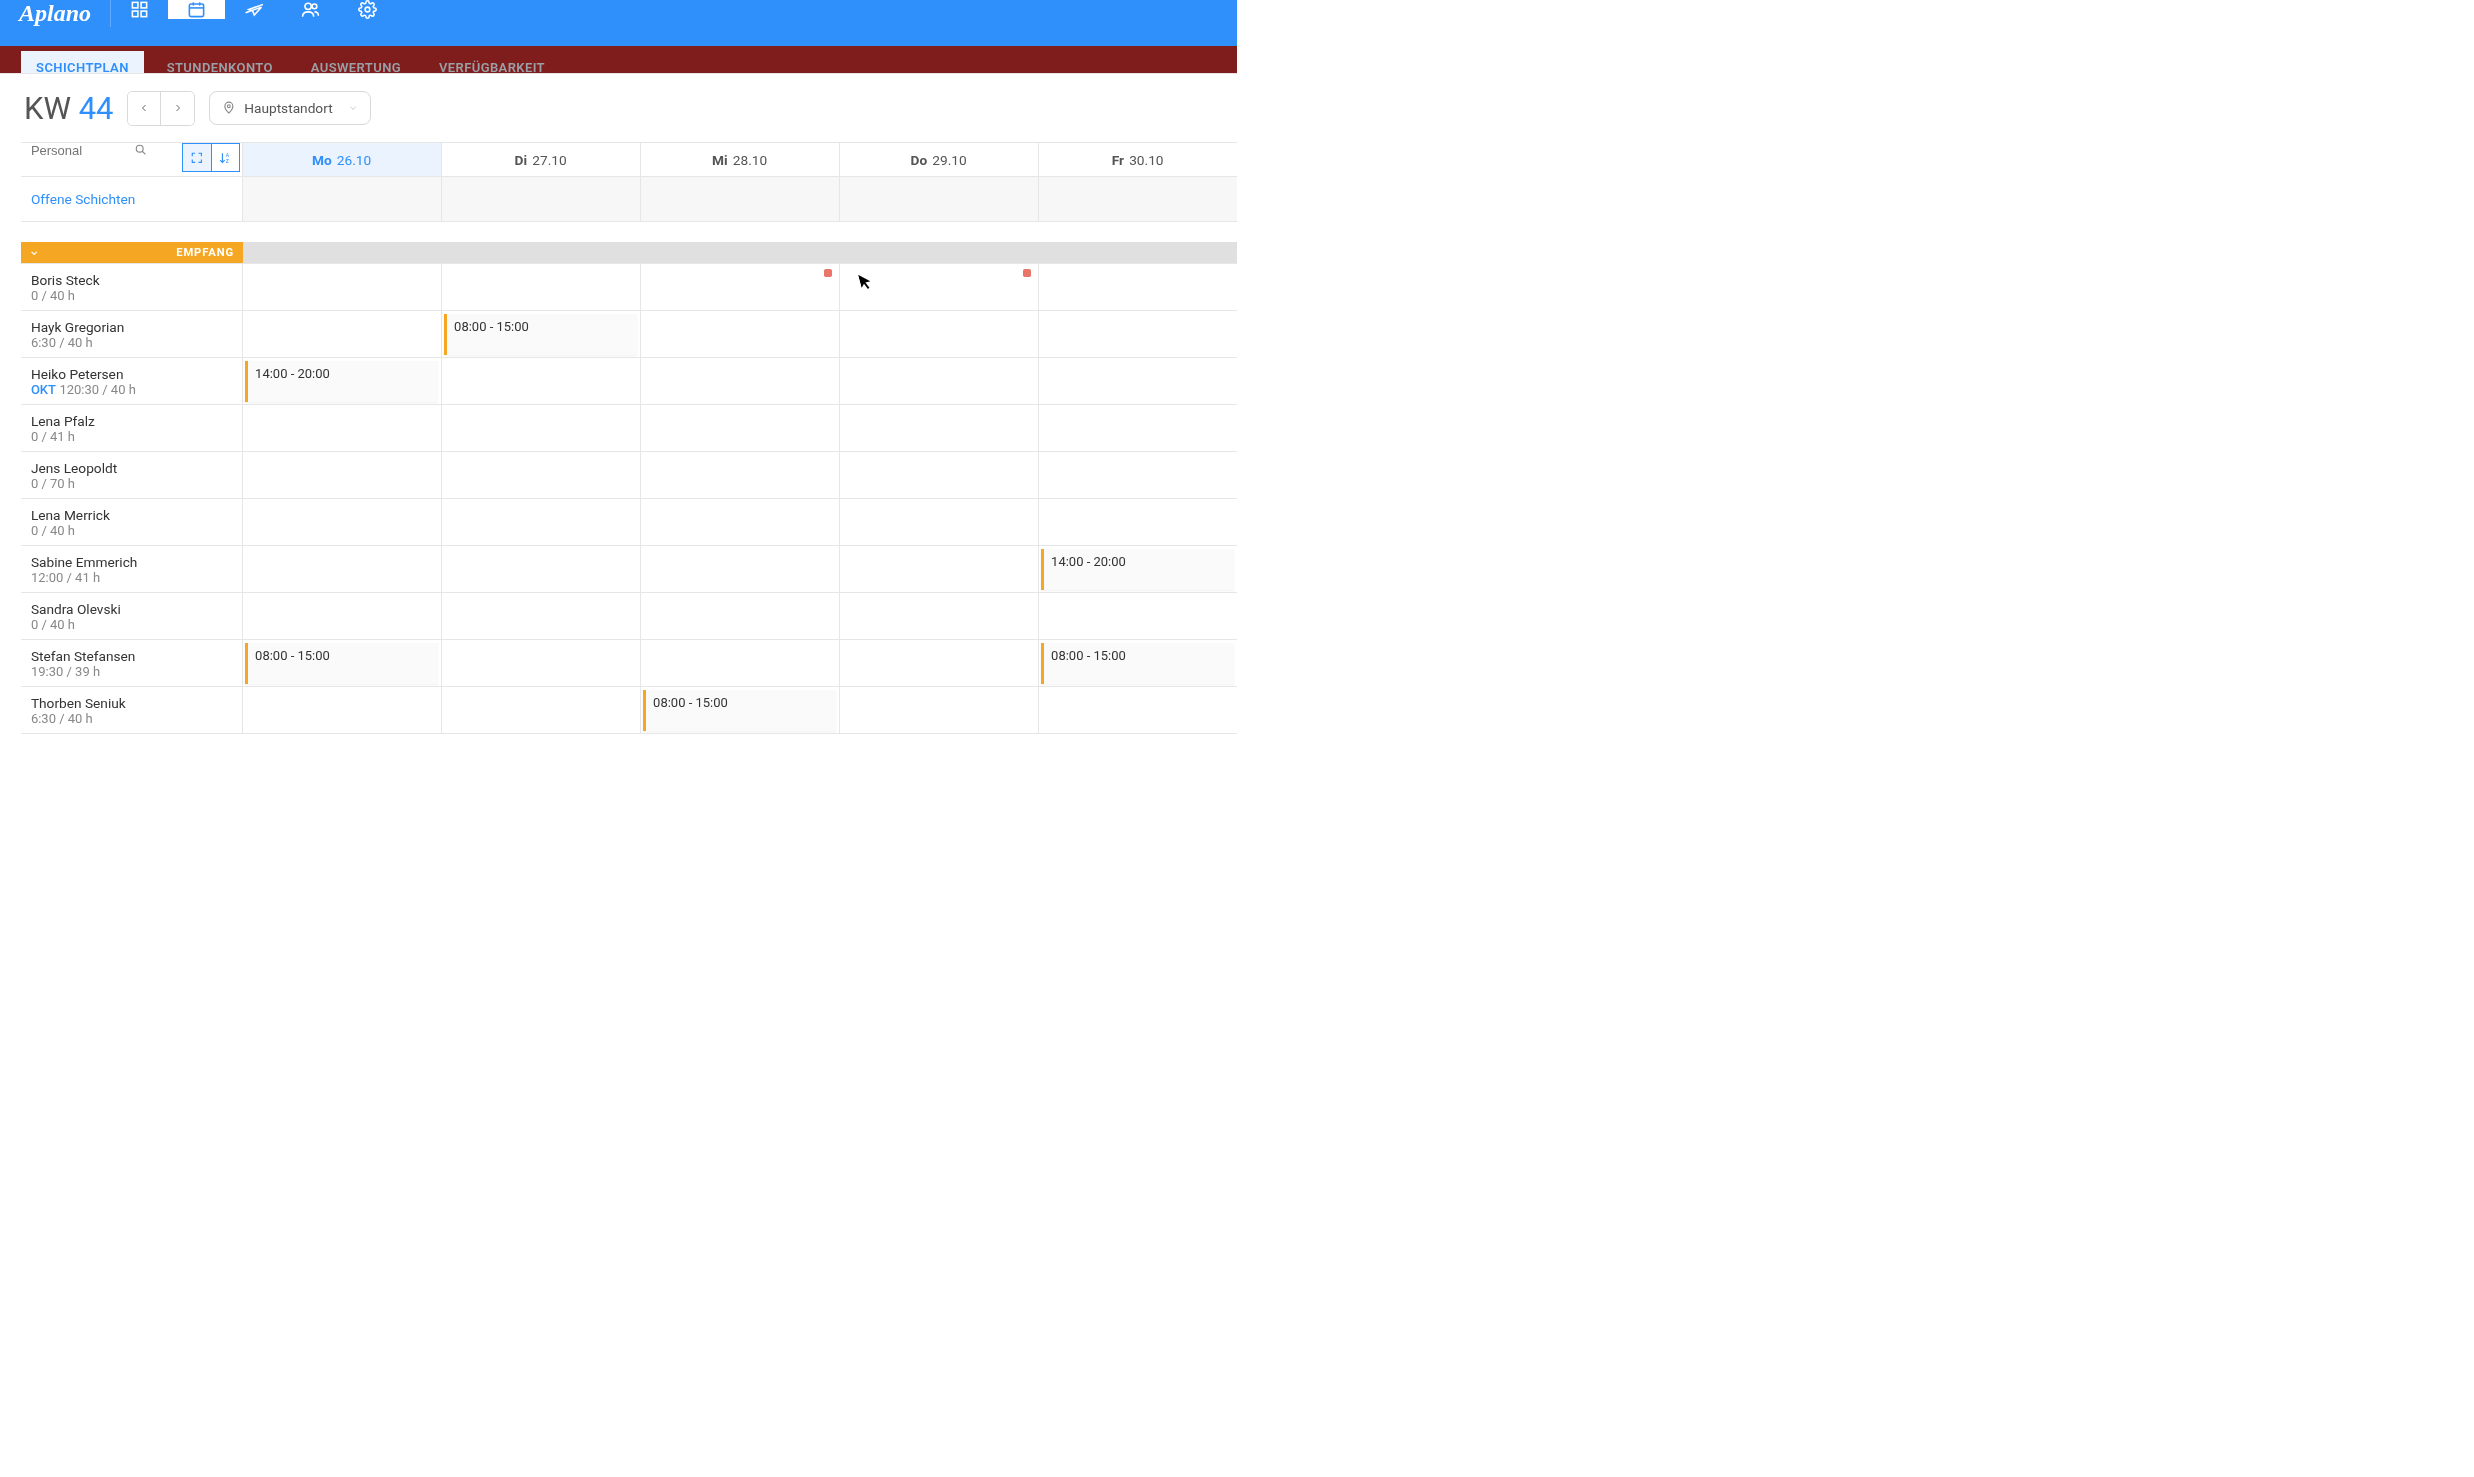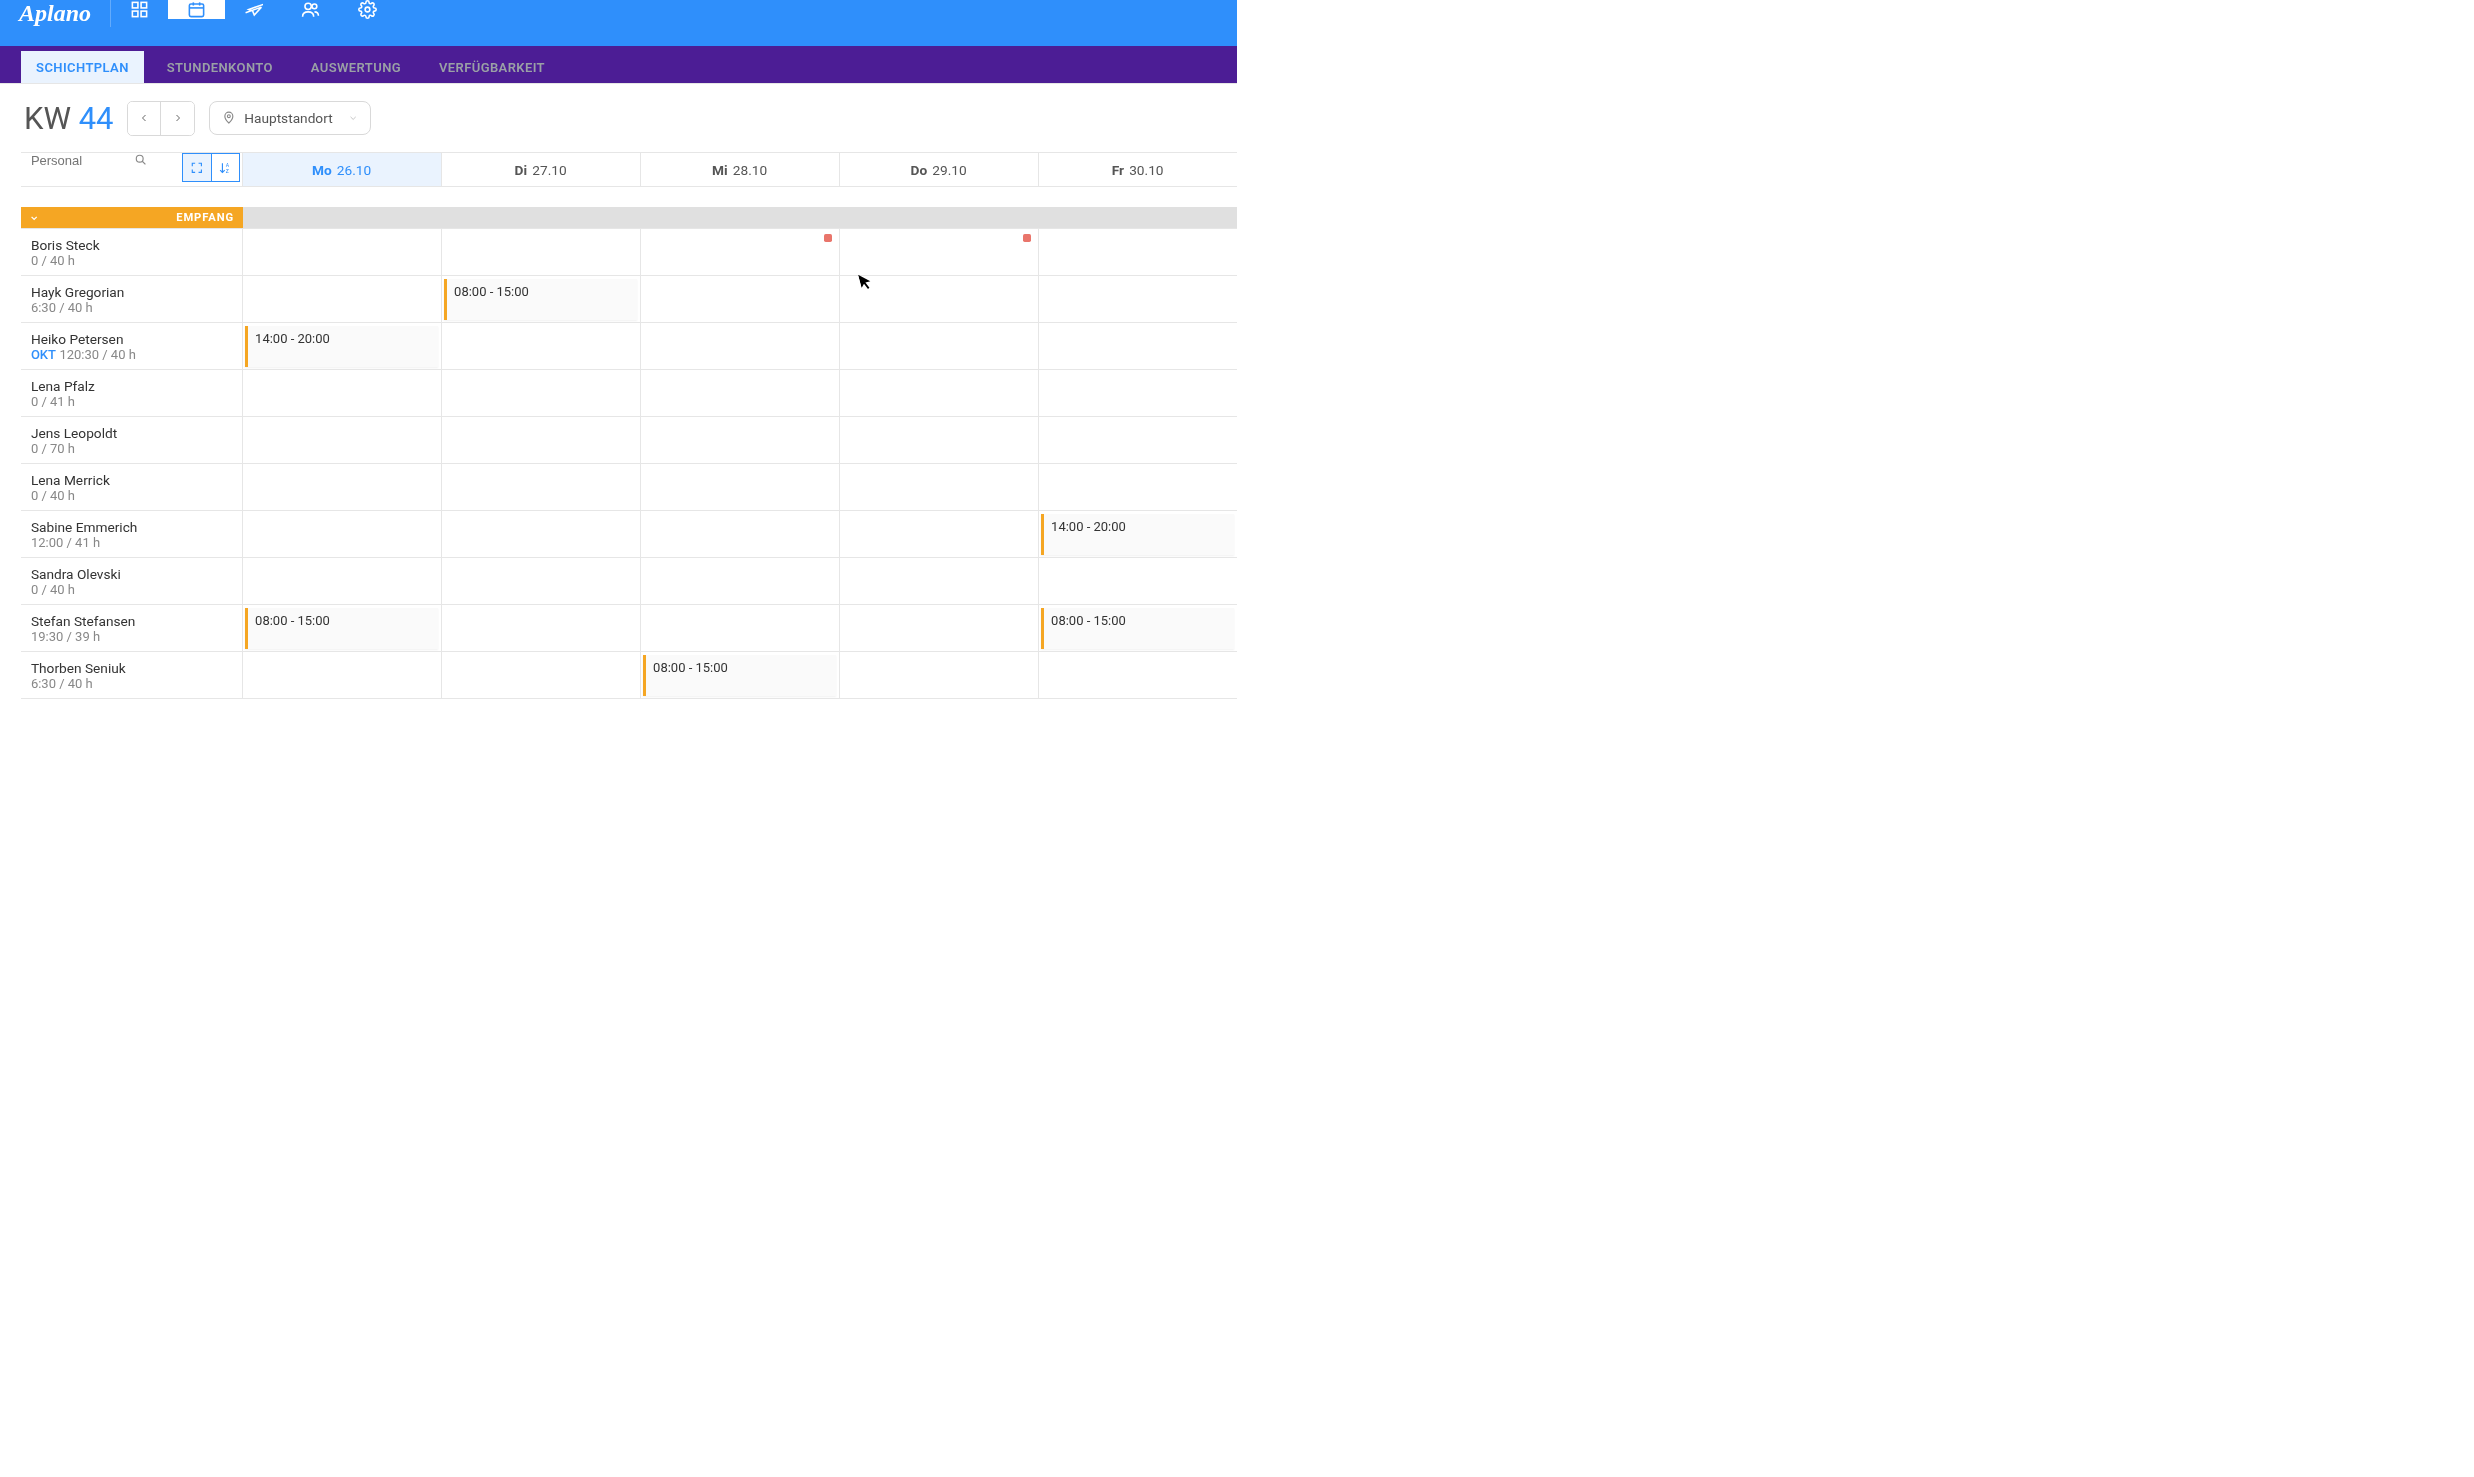--- a/index.html
+++ b/index.html
@@ -48,23 +48,23 @@
     background: #fff;
     color: #2F8FFB;
   }
 
   
   .subtabs {
     display: flex;
     gap: 6.9px;
     padding: 5.2px 20.6px 0 20.6px;
     border-bottom: 0.9px solid #e6e6e6;
-    height: 38px;
+    height: 28px;
     align-items: stretch;
-    background: #4c1d95;
+    background: #7f1d1d;
   }
   .subtab {
     padding: 8.6px 15.5px 10.3px 15.5px;
     color: #9aa0a6;
     font-weight: 600;
     letter-spacing: 0.4px;
     font-size: 13px;
     cursor: pointer;
   }
   .subtab.active {
@@ -433,20 +433,30 @@
           <span class="dow">Do</span>
           <span class="date">29.10</span>
         </div>
         <div class="day-col">
           <span class="dow">Fr</span>
           <span class="date">30.10</span>
         </div>
       </div>
   </div>
 
+  <div class="row open-row">
+    <div class="row-side">Offene Schichten</div>
+    <div class="row-cells" id="open-cells">
+        <div class="cell"></div>
+        <div class="cell"></div>
+        <div class="cell"></div>
+        <div class="cell"></div>
+        <div class="cell"></div>
+      </div>
+  </div>
 
   <div class="row group-row">
     <div class="group-side">
       <span class="chev-icon">
         <svg width="10.3" height="10.3" viewBox="0 0 24 24" fill="none" stroke="currentColor" stroke-width="3">
             <polyline points="6 9 12 15 18 9"></polyline>
           </svg>
       </span>
       <span>EMPFANG</span>
     </div>

